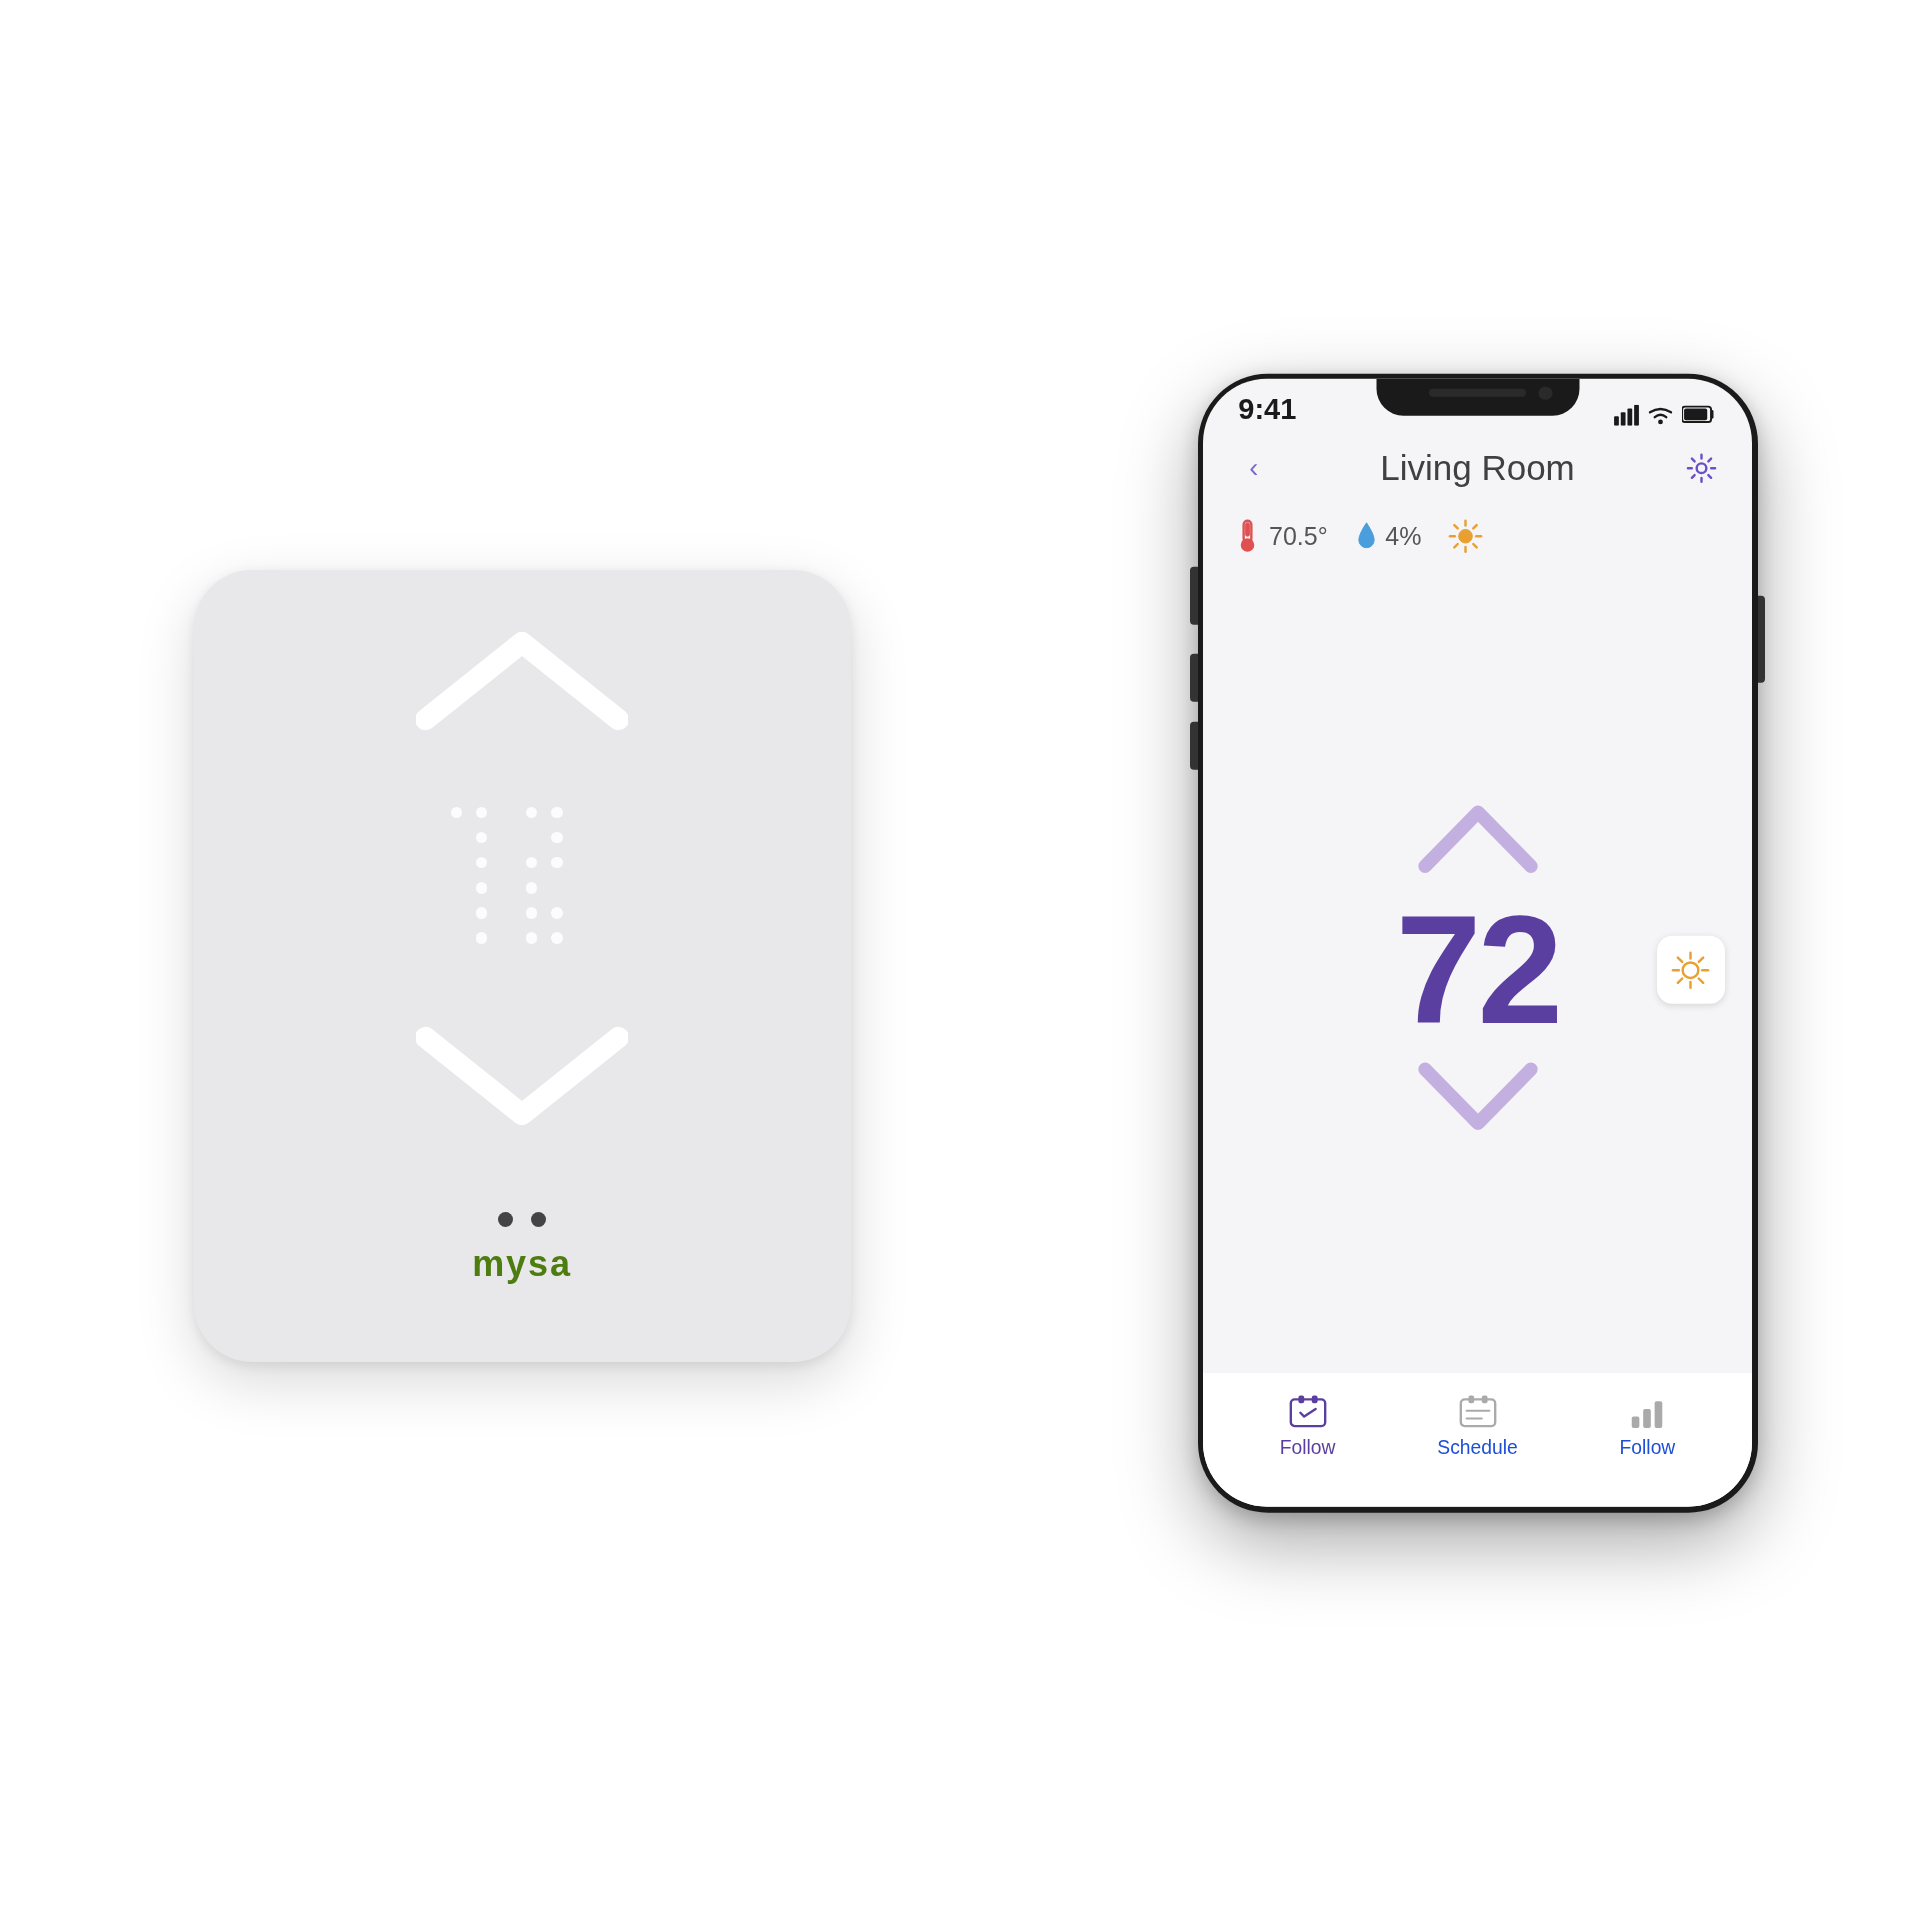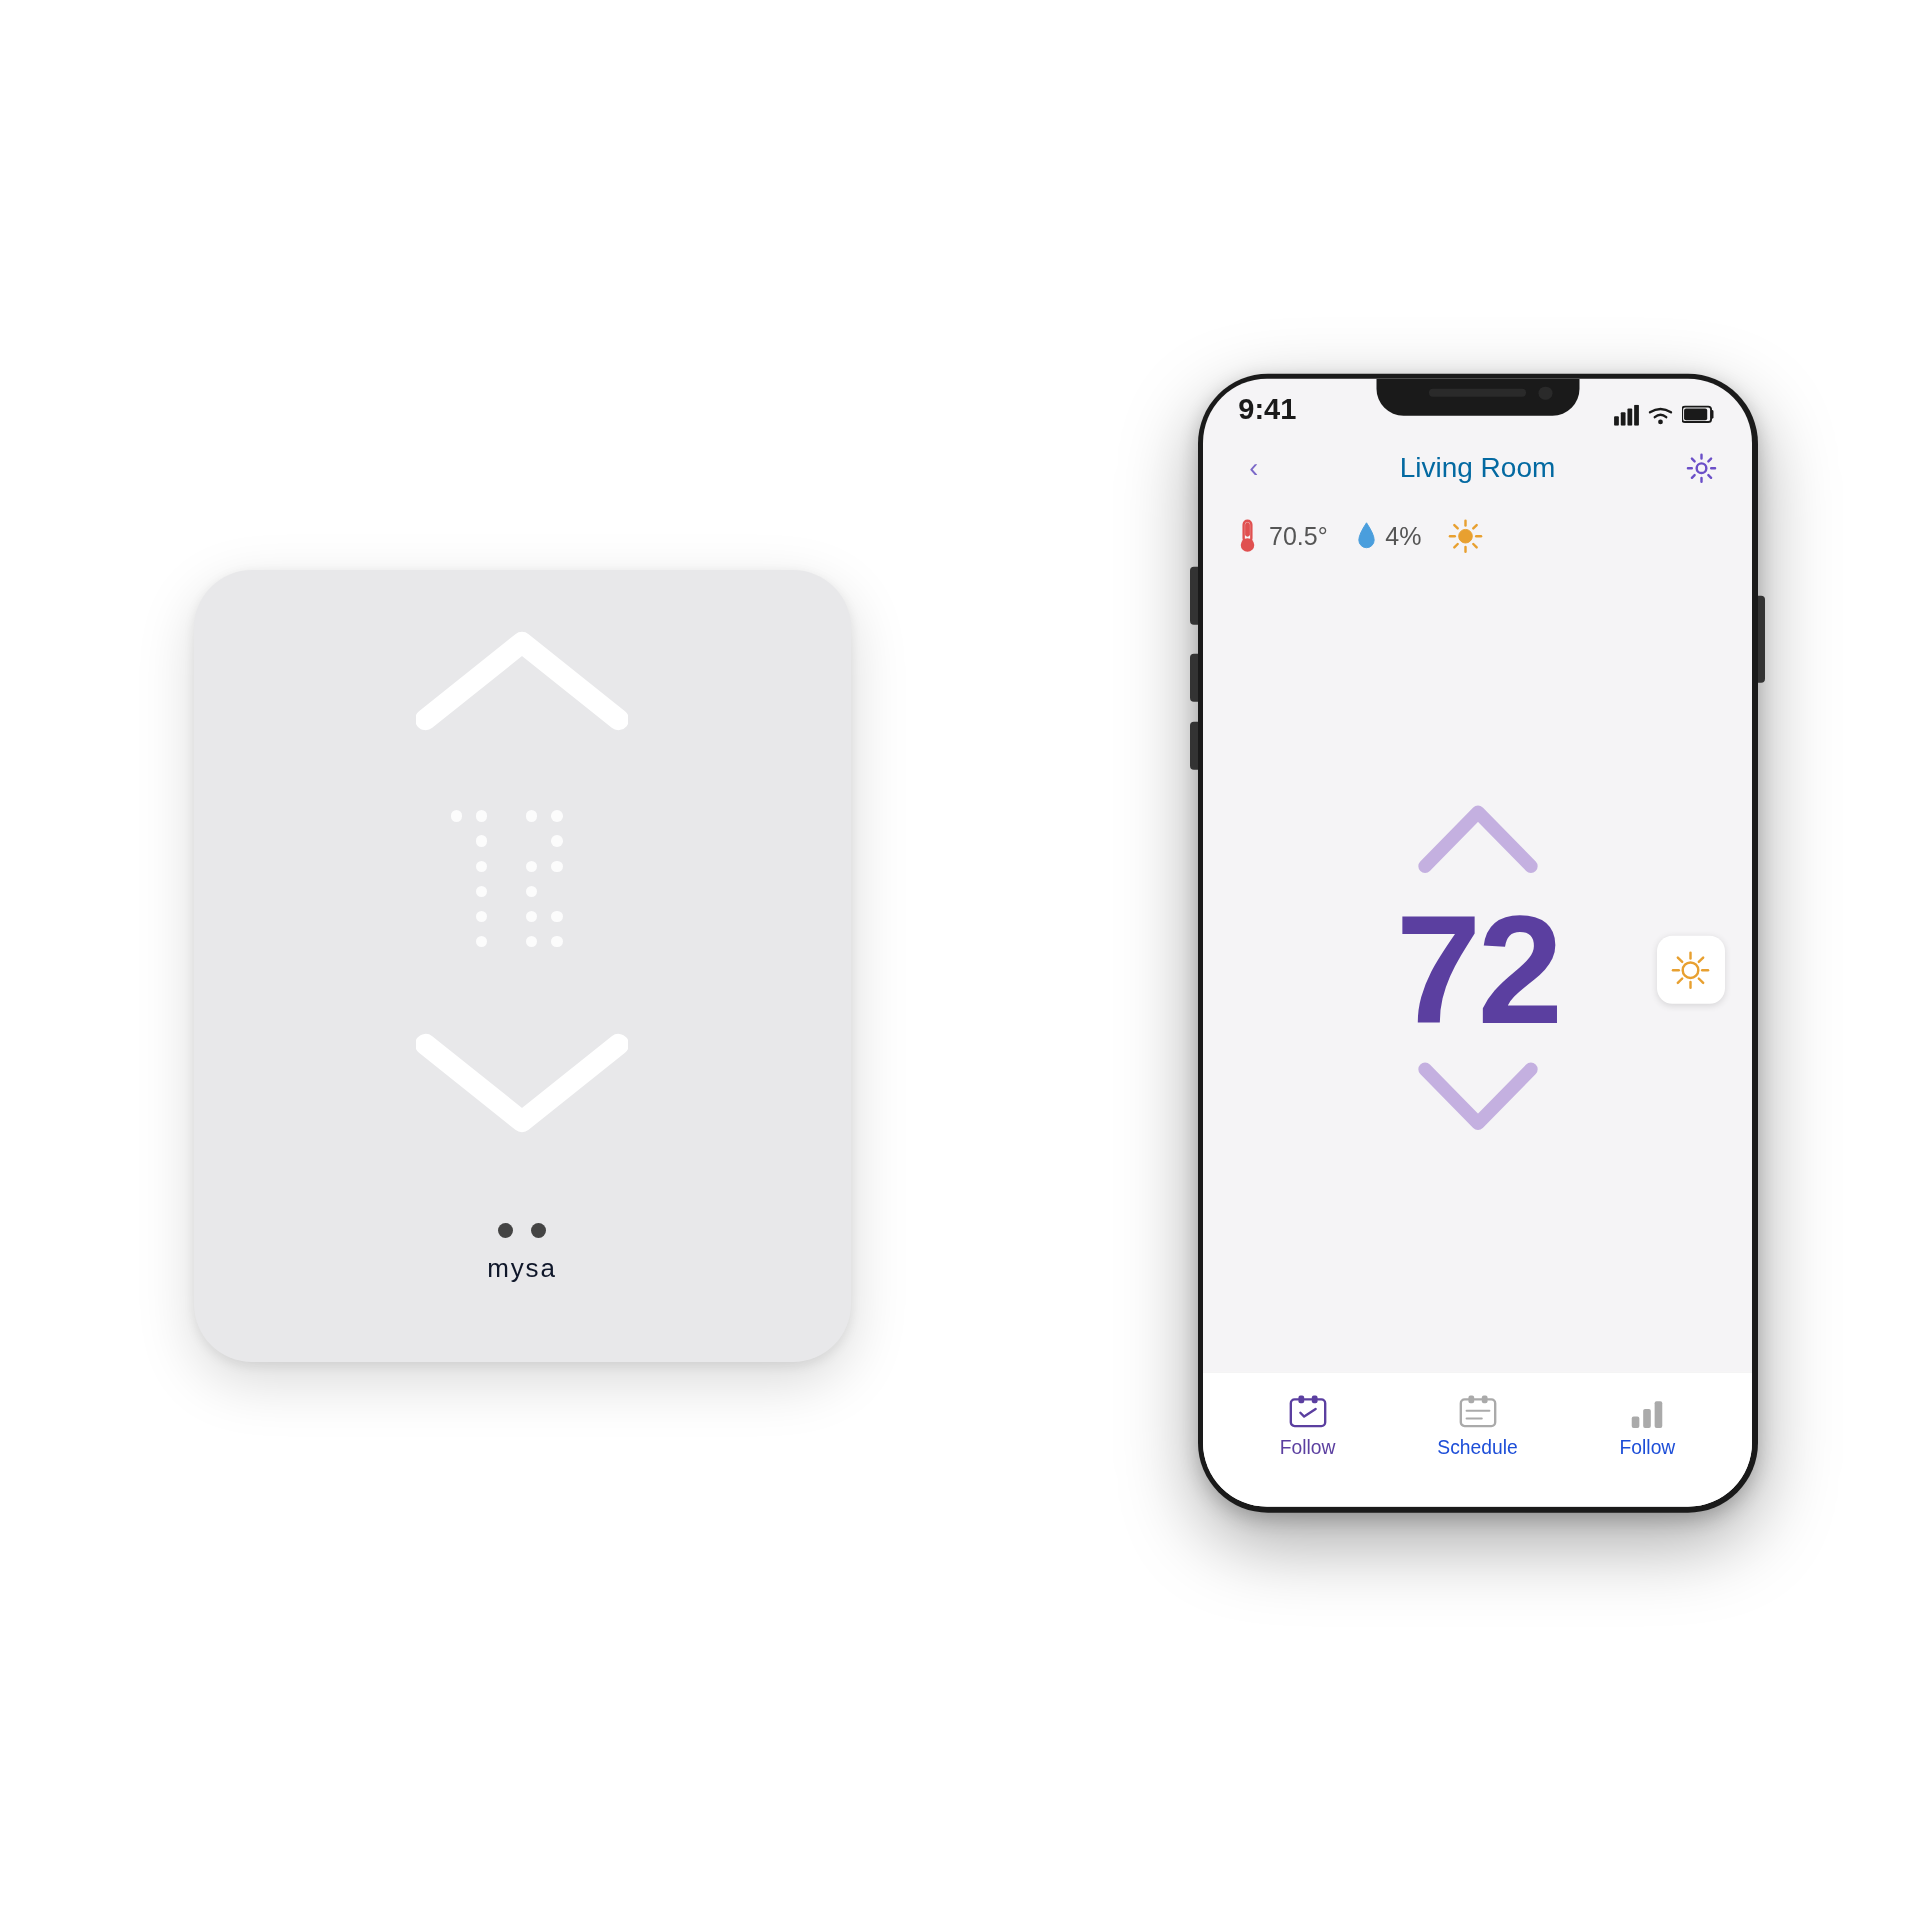--- a/index.html
+++ b/index.html
@@ -88,23 +88,23 @@
     }
 
     .device-dot {
       width: 15.4px;
       height: 15.4px;
       border-radius: 50%;
       background: #444;
     }
 
     .device-brand {
-      font-size: 26px;
-      color: #0f172a;
-      font-weight: 400;
+      font-size: 36px;
+      color: #4d7c0f;
+      font-weight: 700;
       letter-spacing: 1.9px;
       margin-top: 5.8px;
     }
 
     
     .phone-wrapper {
       position: absolute;
       right: 77px;
       top: 50%;
       transform: translateY(-52%);
@@ -207,23 +207,23 @@
       justify-content: center;
     }
 
     .back-chevron {
       font-size: 27px;
       color: #7b68c8;
       font-weight: 300;
     }
 
     .room-title {
-      font-size: 28px;
+      font-size: 35px;
       font-weight: 500;
-      color: #0369a1;
+      color: #404040;
     }
 
     .settings-btn {
       width: 39px;
       height: 39px;
       display: flex;
       align-items: center;
       justify-content: center;
     }
 

